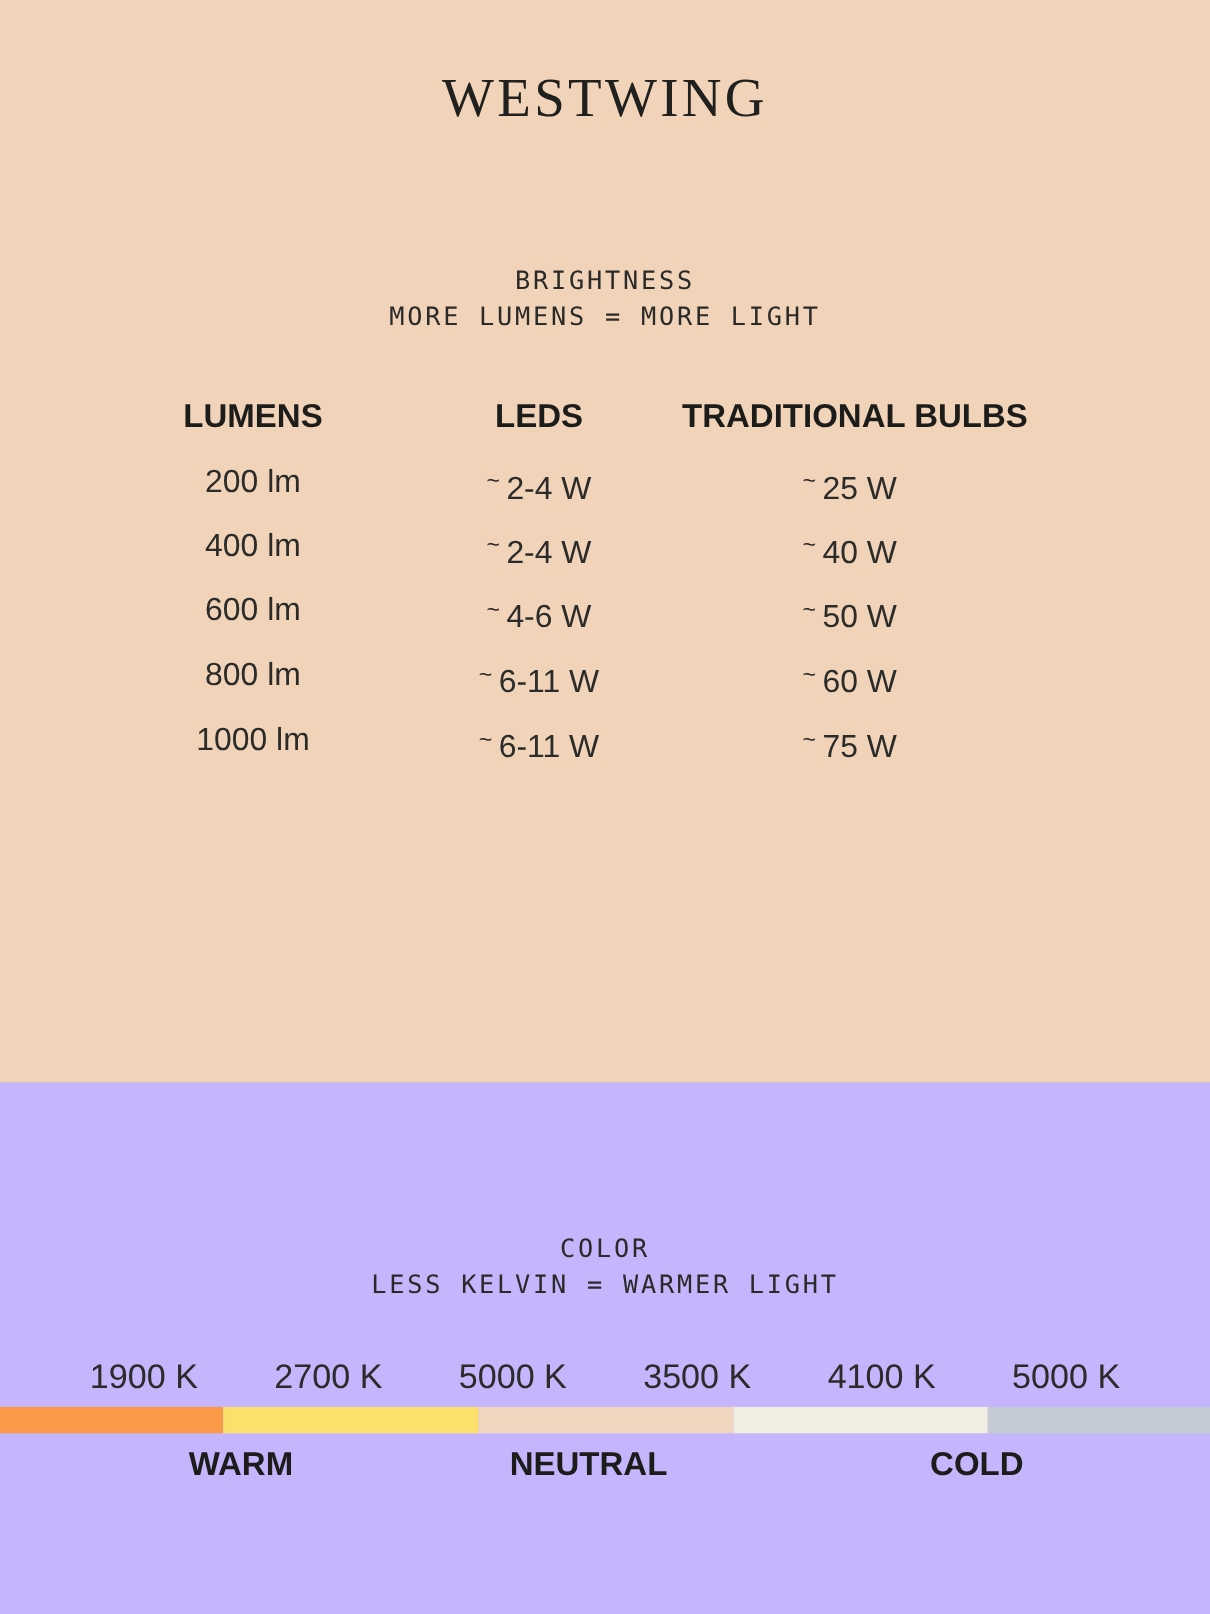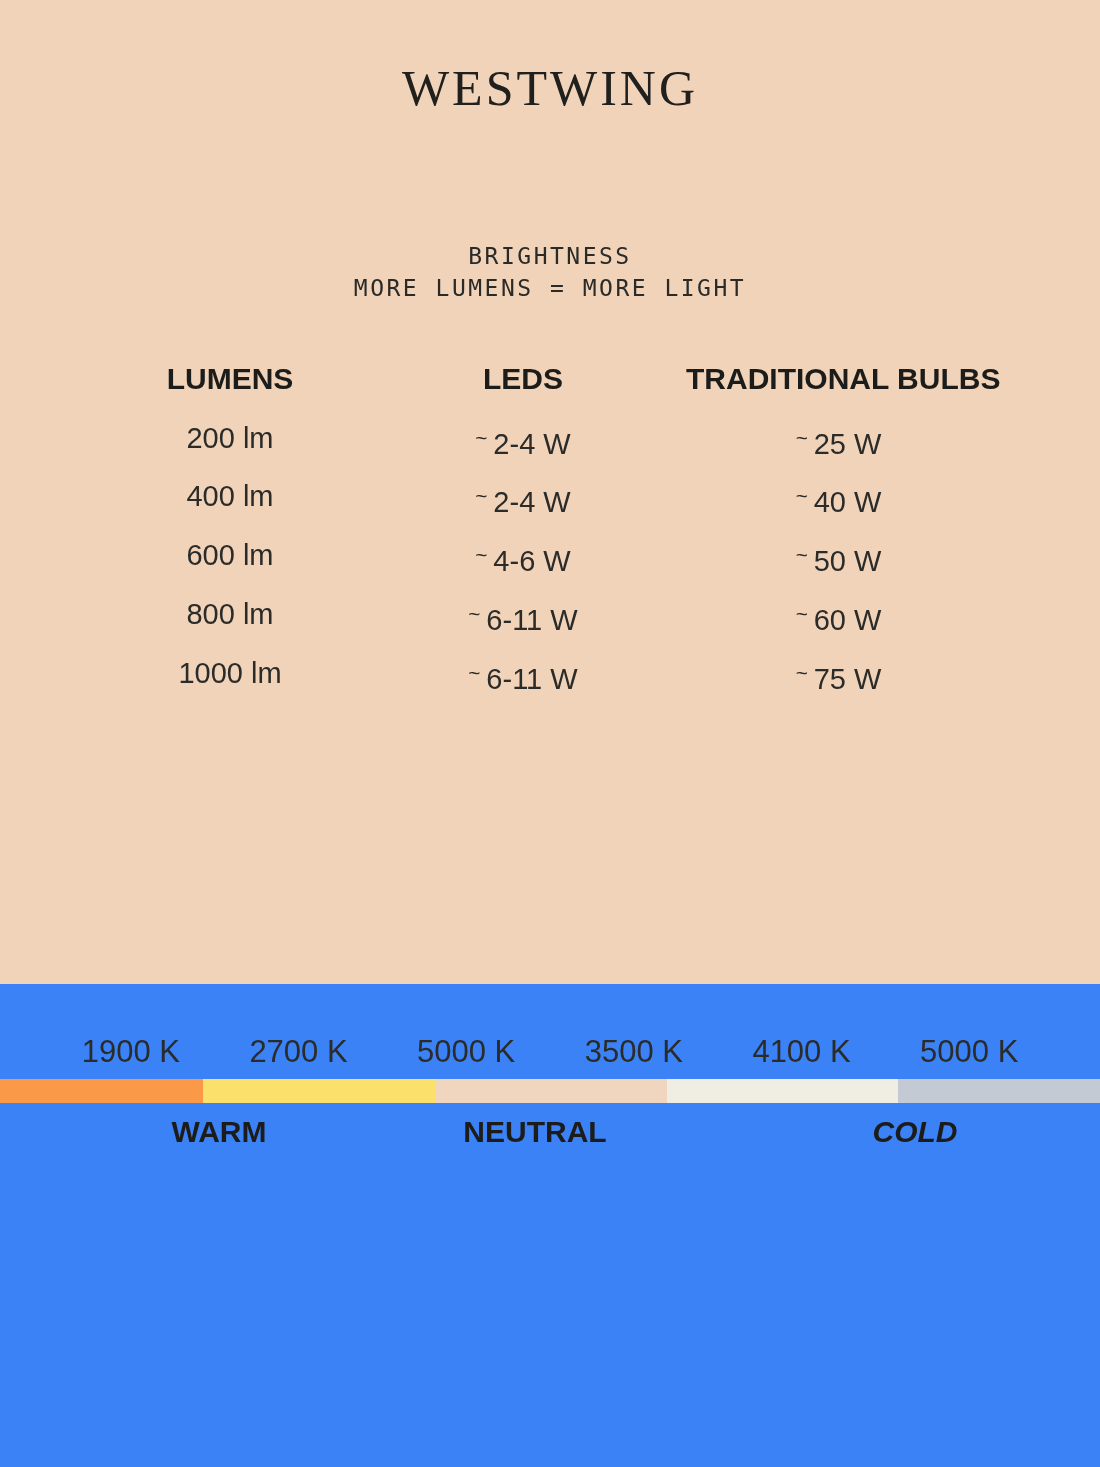--- a/index.html
+++ b/index.html
@@ -1,21 +1,21 @@
 <!DOCTYPE html>
 <html><head>
 <meta charset="utf-8">
 <style>
   html, body { margin: 0; padding: 0; }
   body { width: 1100px; background: #ffffff; }
   .canvas {
     position: relative;
     width: 1100px;
     height: 1467px;
-    background: #3b82f6;
+    background: #c4b5fd;
     font-family: "Liberation Sans", sans-serif;
     color: #1e1e1e;
     overflow: hidden;
   }
 
   
   .top-section {
     width: 100%;
     height: 984px;
     background: #f0d3b8;
@@ -48,21 +48,20 @@
 
   
   .lumens-table {
     margin-top: 58px;
     padding-left: 100px;
     padding-right: 175px;
   }
   .table-head, .table-row {
     display: grid;
     grid-template-columns: 260px 260px 305px;
-    gap: 33px;
   }
   .table-head > div {
     font-size: 30px;
     font-weight: 700;
     line-height: 34px;
     text-align: center;
     white-space: nowrap;
     color: #1c1c1a;
   }
   .table-body { margin-top: 16px; }
@@ -120,21 +119,21 @@
     transform: translateX(-50%);
     font-size: 30px;
     font-weight: 700;
     line-height: 34px;
     white-space: nowrap;
     color: #1c1c1a;
     margin-left: 12px;
   }
   .temp-label-0 { left: 207px; }
   .temp-label-1 { left: 523px; }
-  .temp-label-2 { left: 903px; font-style: italic; }
+  .temp-label-2 { left: 876px; }
 </style>
 </head>
 <body>
 
 <div class="canvas">
 
   <section class="top-section">
     <div class="brand">WESTWING</div>
 
 
@@ -173,20 +172,24 @@
           <div class="table-row">
             <div>1000 lm</div>
             <div><span class="tilde">~</span>6-11 W</div>
             <div><span class="tilde">~</span>75 W</div>
           </div>
         </div>
     </div>
   </section>
 
   <section class="color-section">
+    <div class="mono-block">
+      <div>COLOR</div>
+      <div>LESS KELVIN = WARMER LIGHT</div>
+    </div>
 
     <div class="kelvin-row" id="kelvin-row">
         <div class="kelvin-label">1900 K</div>
         <div class="kelvin-label">2700 K</div>
         <div class="kelvin-label">5000 K</div>
         <div class="kelvin-label">3500 K</div>
         <div class="kelvin-label">4100 K</div>
         <div class="kelvin-label">5000 K</div>
       </div>
 

